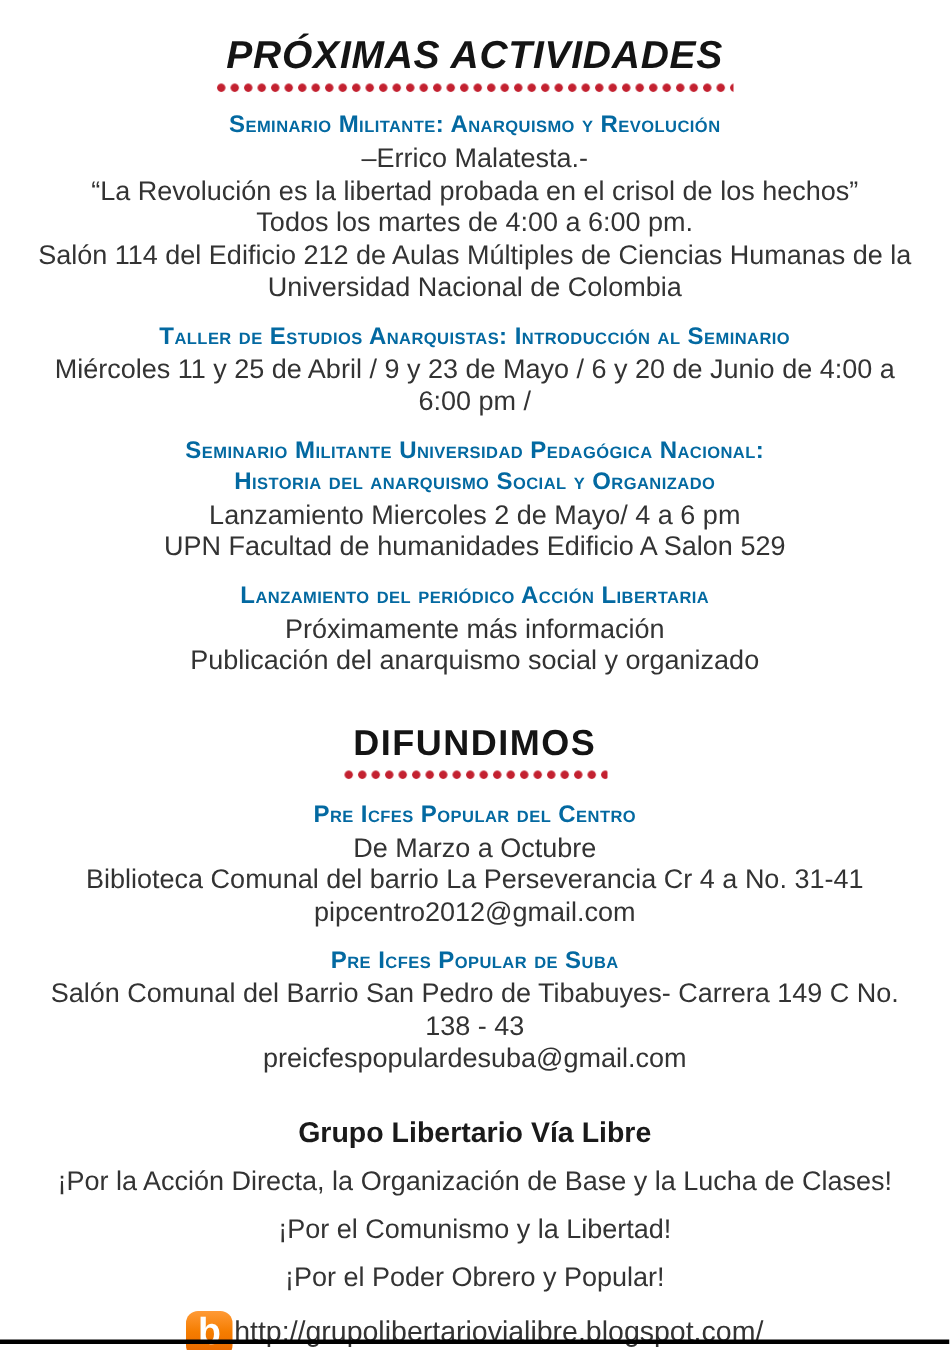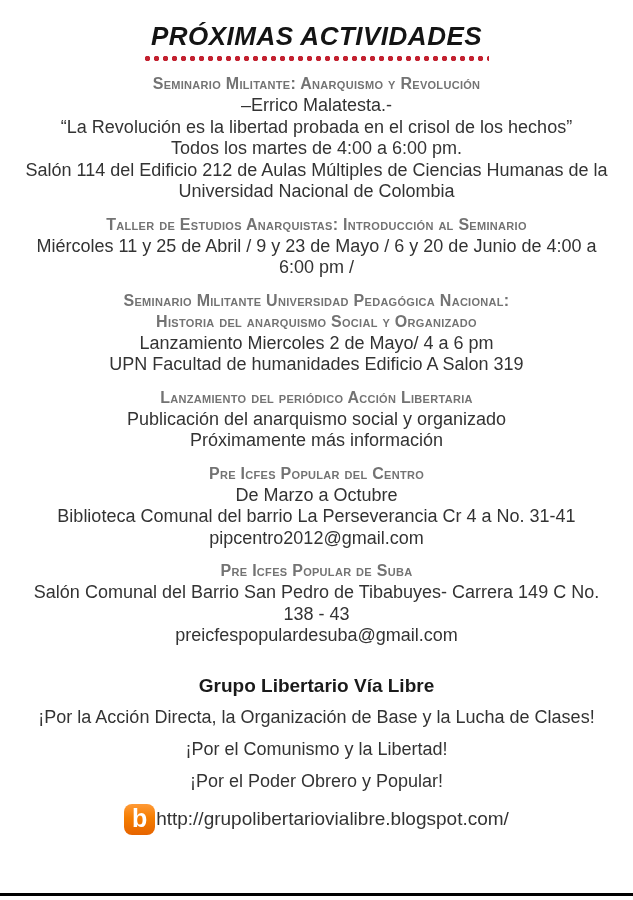--- a/index.html
+++ b/index.html
@@ -43,21 +43,21 @@
   .difundimos-title .title-text { font-size: 24px; letter-spacing: 1px; }
 
   
   .block { margin: 0 auto 12px auto; max-width: 600px; }
   .block h2, .block h3 {
     margin: 0 0 1px 0;
     font-size: 16px;
     font-weight: bold;
     font-variant: small-caps;
     letter-spacing: 0.3px;
-    color: #737373;
+    color: #0369a1;
     line-height: 20px;
   }
   .block p {
     margin: 0;
     font-size: 18px;
     line-height: 21.5px;
     color: #333333;
   }
 
   
@@ -121,29 +121,35 @@
 
   <section class="block">
     <h2>Taller de Estudios Anarquistas: Introducción al Seminario</h2>
     <p>Miércoles 11 y 25 de Abril / 9 y 23 de Mayo / 6 y 20 de Junio de 4:00 a 6:00 pm /</p>
   </section>
 
   <section class="block">
     <h2>Seminario Militante Universidad Pedagógica Nacional:</h2>
     <h3>Historia del anarquismo Social y Organizado</h3>
     <p>Lanzamiento Miercoles 2 de Mayo/ 4 a 6 pm</p>
-    <p>UPN Facultad de humanidades Edificio A Salon 319</p>
+    <p>UPN Facultad de humanidades Edificio A Salon 529</p>
   </section>
 
   <section class="block">
     <h2>Lanzamiento del periódico Acción Libertaria</h2>
+    <p>Próximamente más información</p>
     <p>Publicación del anarquismo social y organizado</p>
-    <p>Próximamente más información</p>
   </section>
 
+  <h1 class="main-title difundimos-title">
+    <span class="title-wrap">
+      <span class="title-text">DIFUNDIMOS</span>
+      <span class="dots"></span>
+    </span>
+  </h1>
 
   <section class="block">
     <h2>Pre Icfes Popular del Centro</h2>
     <p>De Marzo a Octubre</p>
     <p>Biblioteca Comunal del barrio La Perseverancia Cr 4 a No. 31-41</p>
     <p>pipcentro2012@gmail.com</p>
   </section>
 
   <section class="block">
     <h2>Pre Icfes Popular de Suba</h2>

